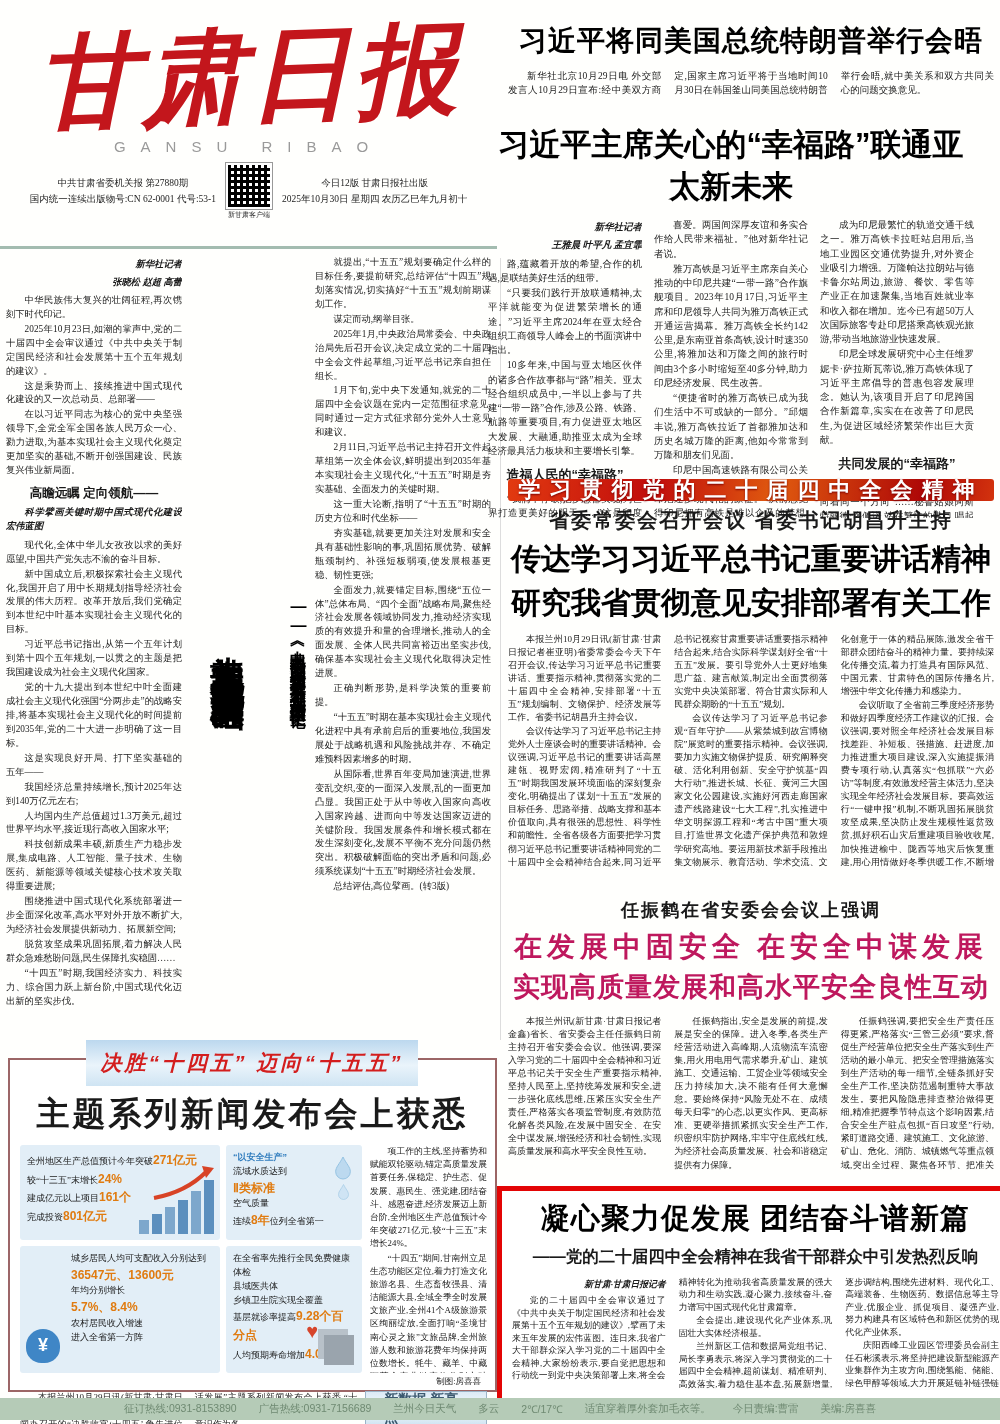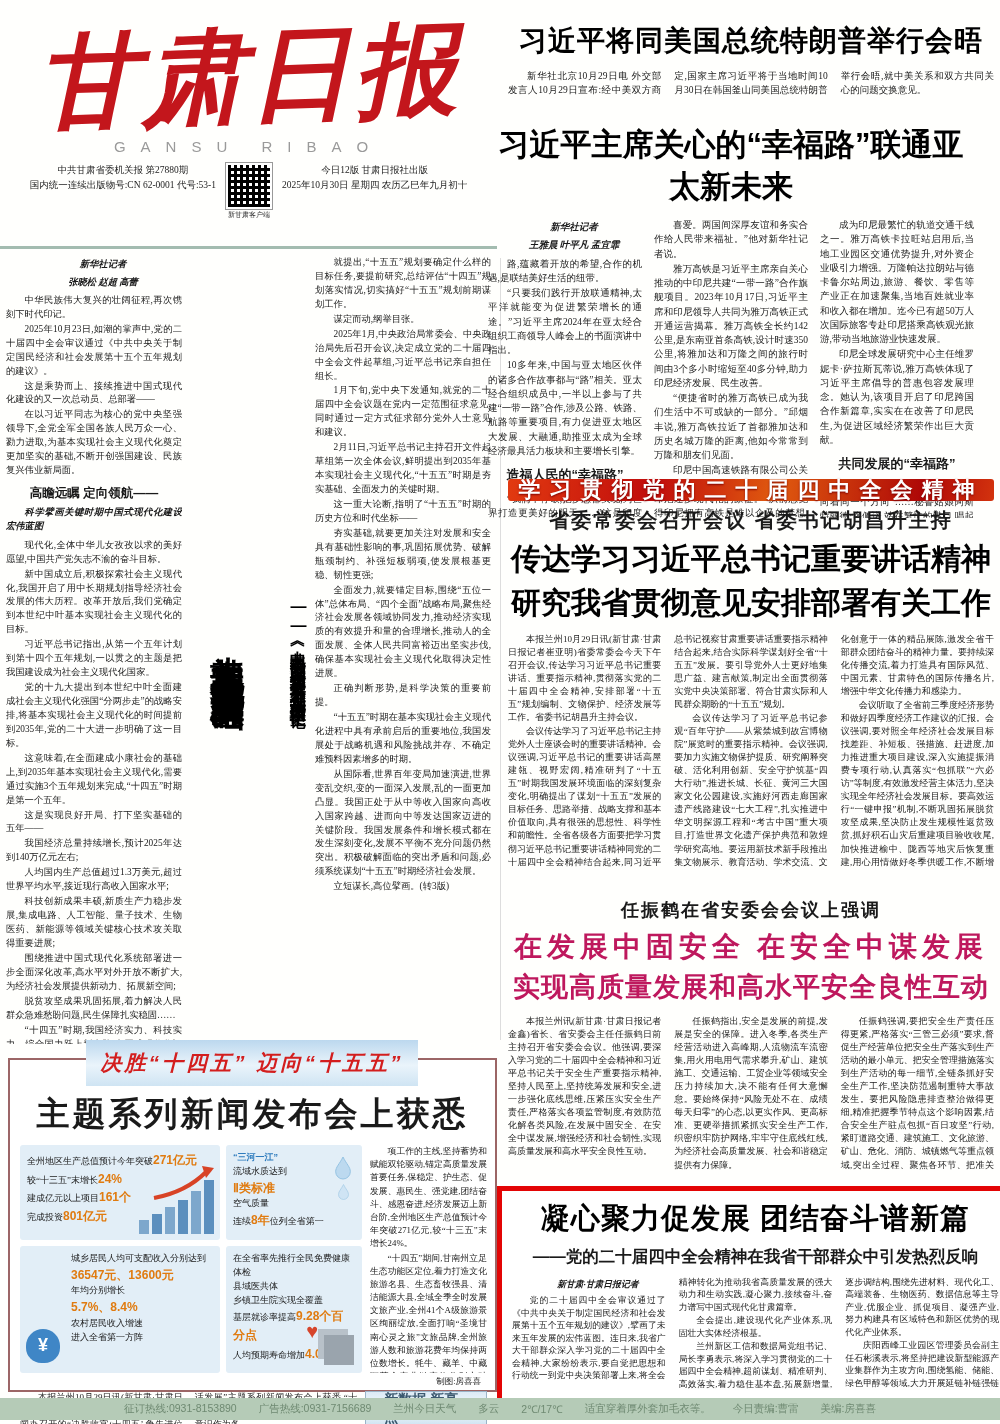--- a/index.html
+++ b/index.html
@@ -6,40 +6,40 @@
   #page{position:relative;width:1000px;height:1424px;background:#fffffd;margin:0 auto;
         font-family:"Liberation Serif",serif;color:#1a1a1a;overflow:hidden;}
   p{margin:0 0 1px 0;text-indent:2em;}
   .noindent{text-indent:0;}
   
   #masthead{position:absolute;left:0;top:0;width:497px;height:250px;text-align:center;}
   .brand{font-size:102px;line-height:1.0;font-weight:900;color:#c3161c;
          font-family:"Liberation Serif",serif;letter-spacing:4px;margin-top:26px;
          transform:rotate(-2deg);font-style:italic;}
   .brand-en{color:#9a9a9a;font-size:15px;letter-spacing:15px;margin-top:10px;font-family:"Liberation Sans",sans-serif;}
-  .mast-row{display:flex;justify-content:center;gap:10px;margin-top:8px;}
+  .mast-row{display:flex;justify-content:center;align-items:center;gap:10px;margin-top:8px;}
   .mast-col{font-size:9.5px;line-height:1.6;color:#222;white-space:nowrap;}
   .qr{width:42px;height:42px;background:
       repeating-linear-gradient(0deg,#000 0 3px,rgba(255,255,255,0) 3px 6px),
       repeating-linear-gradient(90deg,#000 0 3px,#fff 3px 6px);border:2px solid #fff;outline:1px solid #999;}
   .qr-label{font-size:7px;color:#333;margin-top:1px;}
   .teal-rule{position:absolute;left:0;top:246px;width:497px;height:3px;background:#a3bcb0;}
   .vdivider{position:absolute;left:500px;top:258px;height:782px;width:1px;background:#ddd;}
   
   .sec{position:absolute;font-family:"Liberation Serif",serif;}
   .headline{font-family:"Liberation Sans",sans-serif;font-weight:900;color:#000;text-align:center;}
   #news1{left:508px;top:22px;width:486px;}
   #news1 .headline{font-size:28px;letter-spacing:1px;}
   .body3{columns:3;column-gap:13px;font-size:9.5px;line-height:1.5;text-align:justify;overflow:hidden;}
   #news1 .body3{height:50px;margin-top:9px;}
   #news2{left:488px;top:124px;width:486px;}
   #news2 .headline{font-size:31px;letter-spacing:0px;}
   .colwrap{display:flex;gap:12px;margin-top:10px;}
   .ncol{width:154px;font-size:9.5px;line-height:1.5;text-align:justify;overflow:hidden;height:300px;}
-  .byline{text-indent:0;text-align:center;font-style:italic;font-weight:bold;margin:2px 0 4px 18px;}
+  .byline{text-indent:0;text-align:right;font-style:italic;font-weight:bold;margin:2px 0 4px 18px;}
   .subhead4{font-family:"Liberation Sans",sans-serif;font-weight:bold;font-size:13px;text-align:center;text-indent:0;margin:7px 0;}
   
   #plenum{left:508px;top:479px;width:486px;}
   .redbanner{height:22px;border-radius:3px;display:flex;align-items:center;justify-content:center;
      background:linear-gradient(100deg,#e23a10 0%,#c00c0c 30%,#e05a0f 55%,#ae0707 85%,#d3330e 100%);
      color:#fff;font-family:"Liberation Sans",sans-serif;font-weight:900;font-size:22px;letter-spacing:9px;
      text-shadow:0 1px 2px #7a0000;}
   .kicker{font-family:"Liberation Sans",sans-serif;font-weight:bold;font-size:20px;text-align:center;margin-top:6px;letter-spacing:2px;}
   #plenum .headline{font-size:30px;line-height:1.28;margin-top:6px;}
   #plenum .body3{height:244px;margin-top:10px;font-size:9px;line-height:1.45;}
@@ -220,21 +220,20 @@
           <p>这是乘势而上、接续推进中国式现代化建设的又一次总动员、总部署——</p>
           <p>在以习近平同志为核心的党中央坚强领导下,全党全军全国各族人民万众一心、勠力进取,为基本实现社会主义现代化奠定更加坚实的基础,不断开创强国建设、民族复兴伟业新局面。</p>
         </div>
       <div class="lsub">高瞻远瞩 定向领航——</div>
       <p class="lsubitalic">科学擘画关键时期中国式现代化建设宏伟蓝图</p>
       <div>
           <p>现代化,全体中华儿女孜孜以求的美好愿望,中国共产党矢志不渝的奋斗目标。</p>
           <p>新中国成立后,积极探索社会主义现代化,我国开启了用中长期规划指导经济社会发展的伟大历程。改革开放后,我们党确定到本世纪中叶基本实现社会主义现代化的目标。</p>
           <p>习近平总书记指出,从第一个五年计划到第十四个五年规划,一以贯之的主题是把我国建设成为社会主义现代化国家。</p>
           <p>党的十九大提出到本世纪中叶全面建成社会主义现代化强国“分两步走”的战略安排,将基本实现社会主义现代化的时间提前到2035年,党的二十大进一步明确了这一目标。</p>
-          <p>这意味着,在全面建成小康社会的基础上,到2035年基本实现社会主义现代化,需要通过实施3个五年规划来完成,“十四五”时期是第一个五年。</p>
           <p>这是实现良好开局、打下坚实基础的五年——</p>
           <p>我国经济总量持续增长,预计2025年达到140万亿元左右;</p>
           <p>人均国内生产总值超过1.3万美元,超过世界平均水平,接近现行高收入国家水平;</p>
           <p>科技创新成果丰硕,新质生产力稳步发展,集成电路、人工智能、量子技术、生物医药、新能源等领域关键核心技术攻关取得重要进展;</p>
           <p>围绕推进中国式现代化系统部署进一步全面深化改革,高水平对外开放不断扩大,为经济社会发展提供新动力、拓展新空间;</p>
           <p>脱贫攻坚成果巩固拓展,着力解决人民群众急难愁盼问题,民生保障扎实稳固……</p>
           <p>“十四五”时期,我国经济实力、科技实力、综合国力跃上新台阶,中国式现代化迈出新的坚实步伐。</p>
         </div>
     </div>
     <div class="vtitle">为基本实现社会主义现代化奠定更加坚实的基础</div>
@@ -244,21 +243,21 @@
         <p>谋定而动,纲举目张。</p>
         <p>2025年1月,中央政治局常委会、中央政治局先后召开会议,决定成立党的二十届四中全会文件起草组,习近平总书记亲自担任组长。</p>
         <p>1月下旬,党中央下发通知,就党的二十届四中全会议题在党内一定范围征求意见,同时通过一定方式征求部分党外人士意见和建议。</p>
         <p>2月11日,习近平总书记主持召开文件起草组第一次全体会议,鲜明提出到2035年基本实现社会主义现代化,“十五五”时期是夯实基础、全面发力的关键时期。</p>
         <p>这一重大论断,指明了“十五五”时期的历史方位和时代坐标——</p>
         <p>夯实基础,就要更加关注对发展和安全具有基础性影响的事,巩固拓展优势、破解瓶颈制约、补强短板弱项,使发展根基更稳、韧性更强;</p>
         <p>全面发力,就要锚定目标,围绕“五位一体”总体布局、“四个全面”战略布局,聚焦经济社会发展各领域协同发力,推动经济实现质的有效提升和量的合理增长,推动人的全面发展、全体人民共同富裕迈出坚实步伐,确保基本实现社会主义现代化取得决定性进展。</p>
         <p>正确判断形势,是科学决策的重要前提。</p>
         <p>“十五五”时期在基本实现社会主义现代化进程中具有承前启后的重要地位,我国发展处于战略机遇和风险挑战并存、不确定难预料因素增多的时期。</p>
         <p>从国际看,世界百年变局加速演进,世界变乱交织,变的一面深入发展,乱的一面更加凸显。我国正处于从中等收入国家向高收入国家跨越、进而向中等发达国家迈进的关键阶段。我国发展条件和增长模式都在发生深刻变化,发展不平衡不充分问题仍然突出。积极破解面临的突出矛盾和问题,必须系统谋划“十五五”时期经济社会发展。</p>
-        <p>立短谋长,高位擘画。(转3版)</p>
+        <p>总结评估,高位擘画。(转3版)</p>
       </div>
   </div>
 
   <div id="gannan">
     <div class="bluebanner">决胜“十四五”  迈向“十五五”</div>
     <div class="gheadline">主题系列新闻发布会上获悉</div>
     <div class="grow">
       <div class="gpanels">
         <div class="panel">
           <div class="noindent"><span>全州地区生产总值预计今年突破</span><span class="num bignum">271亿元</span></div>
@@ -272,21 +271,21 @@
             <div style="height:34px"></div>
               <div style="height:43px"></div>
               <div style="height:54px"></div>
           </div>
           <svg class="arrow-svg" width="64" height="36" viewBox="0 0 64 36">
             <path d="M2,34 Q34,28 54,8" fill="none" stroke="#d84326" stroke-width="4"></path>
             <polygon points="50,2 62,4 54,14" fill="#d84326"></polygon>
           </svg>
         </div>
         <div class="panel">
-          <div class="noindent p2title">“三河一江”</div>
+          <div class="noindent p2title">“以安全生产”</div>
           <div class="noindent">流域水质达到</div>
           <div class="noindent num bignum">Ⅱ类标准</div>
           <div class="noindent">空气质量</div>
           <div class="noindent"><span>连续</span><span class="num bignum">8年</span><span>位列全省第一</span></div>
           <div class="drops">
             <svg width="22" height="26" viewBox="0 0 24 28">
                 <path d="M12 2 C 8 10 4 13 4 18 a 8 8 0 0 0 16 0 c 0-5-4-8-8-16z" fill="#bcd9ef" stroke="#8fc0e0"></path>
               </svg>
             <svg width="15" height="18" viewBox="0 0 24 28">
                 <path d="M12 2 C 8 10 4 13 4 18 a 8 8 0 0 0 16 0 c 0-5-4-8-8-16z" fill="#cfe4f4" stroke="#9fc8e4"></path>

